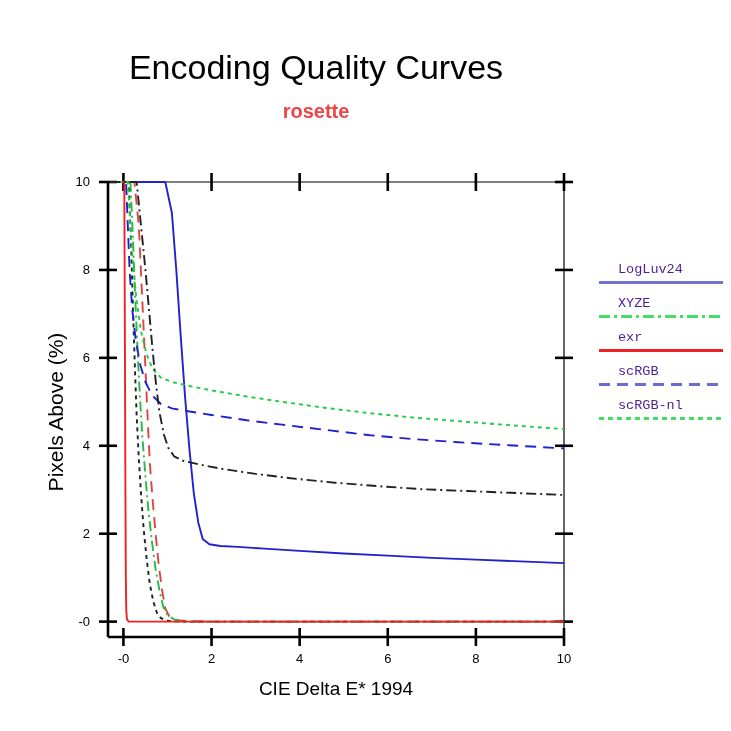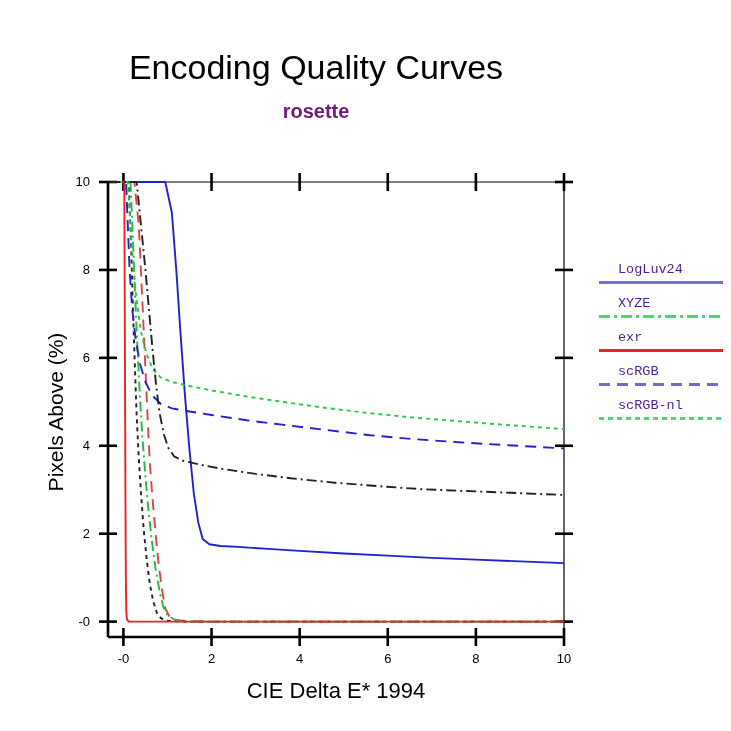--- a/index.html
+++ b/index.html
@@ -30,34 +30,34 @@
   }
   #chart-subtitle {
     position: absolute;
     left: 0;
     top: 100px;
     width: 600px;
     text-align: center;
     font-size: 20px;
     font-weight: bold;
     font-family: "Liberation Sans", sans-serif;
-    color: #701a75;
+    color: #ef4444;
   }
   #plot-svg {
     position: absolute;
     left: 0;
     top: 0;
   }
   #xlabel {
     position: absolute;
     left: 92px;
     top: 678px;
     width: 456px;
     text-align: center;
-    font-size: 22px;
+    font-size: 19px;
     font-family: "Liberation Sans", sans-serif;
     color: #000000;
   }
   #ylabel {
     position: absolute;
     left: -80px;
     top: 400px;
     width: 240px;
     text-align: center;
     font-size: 21px;

